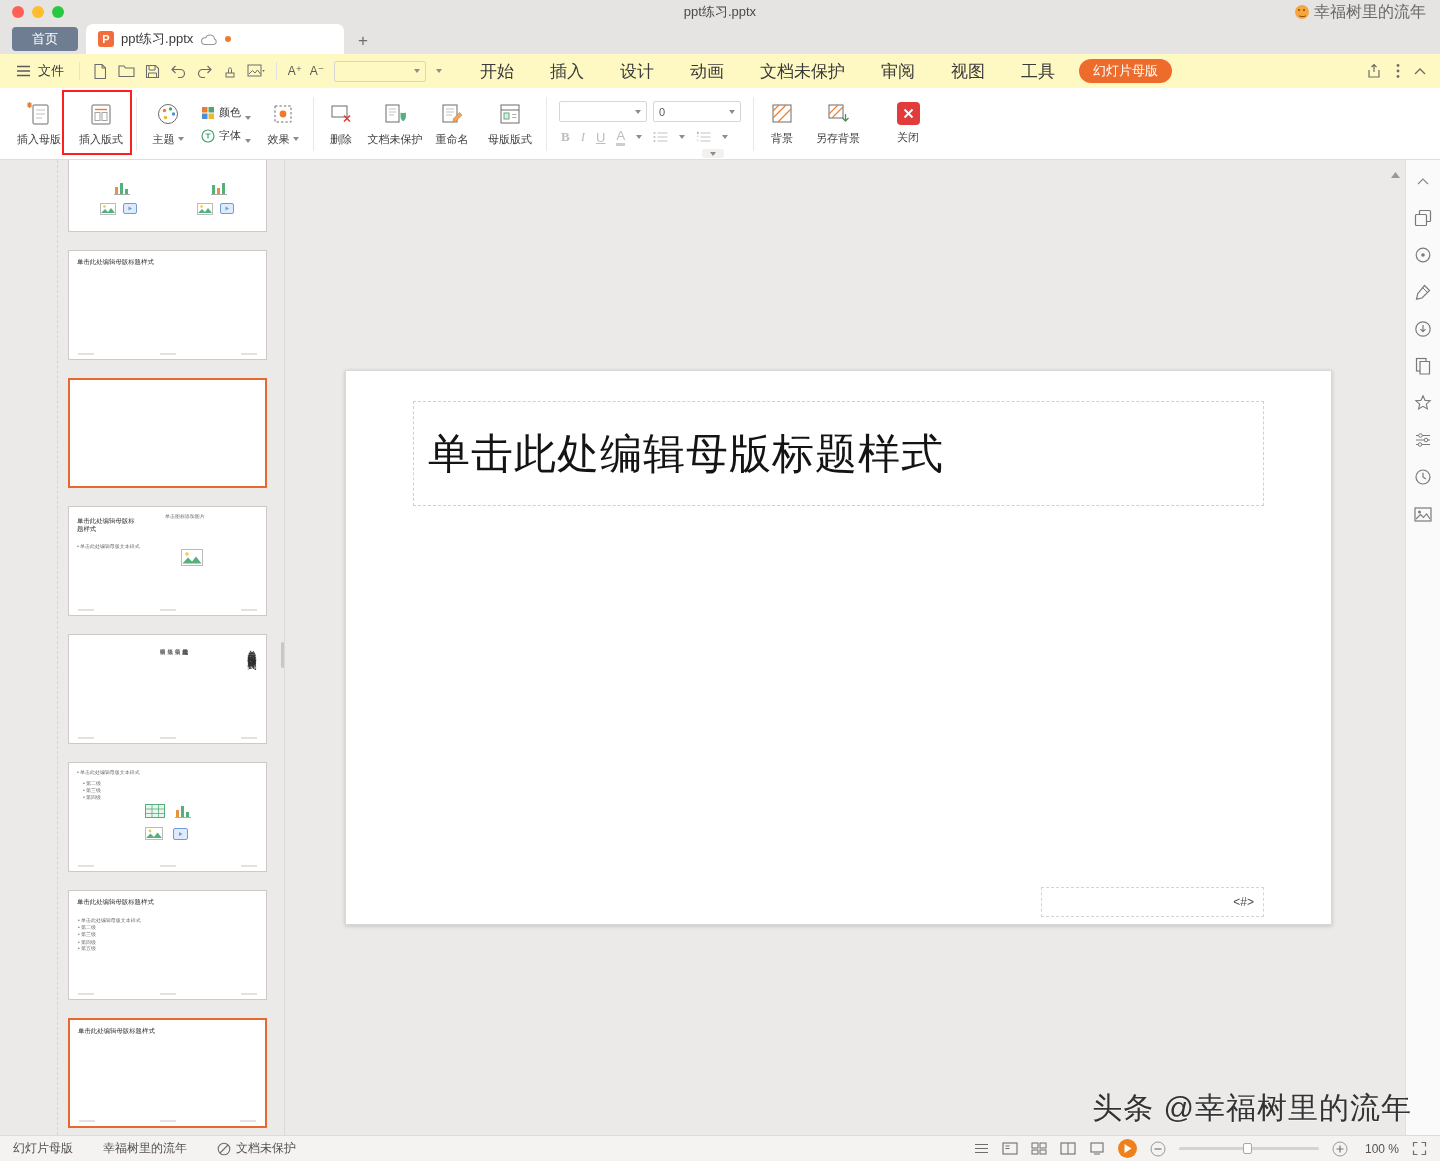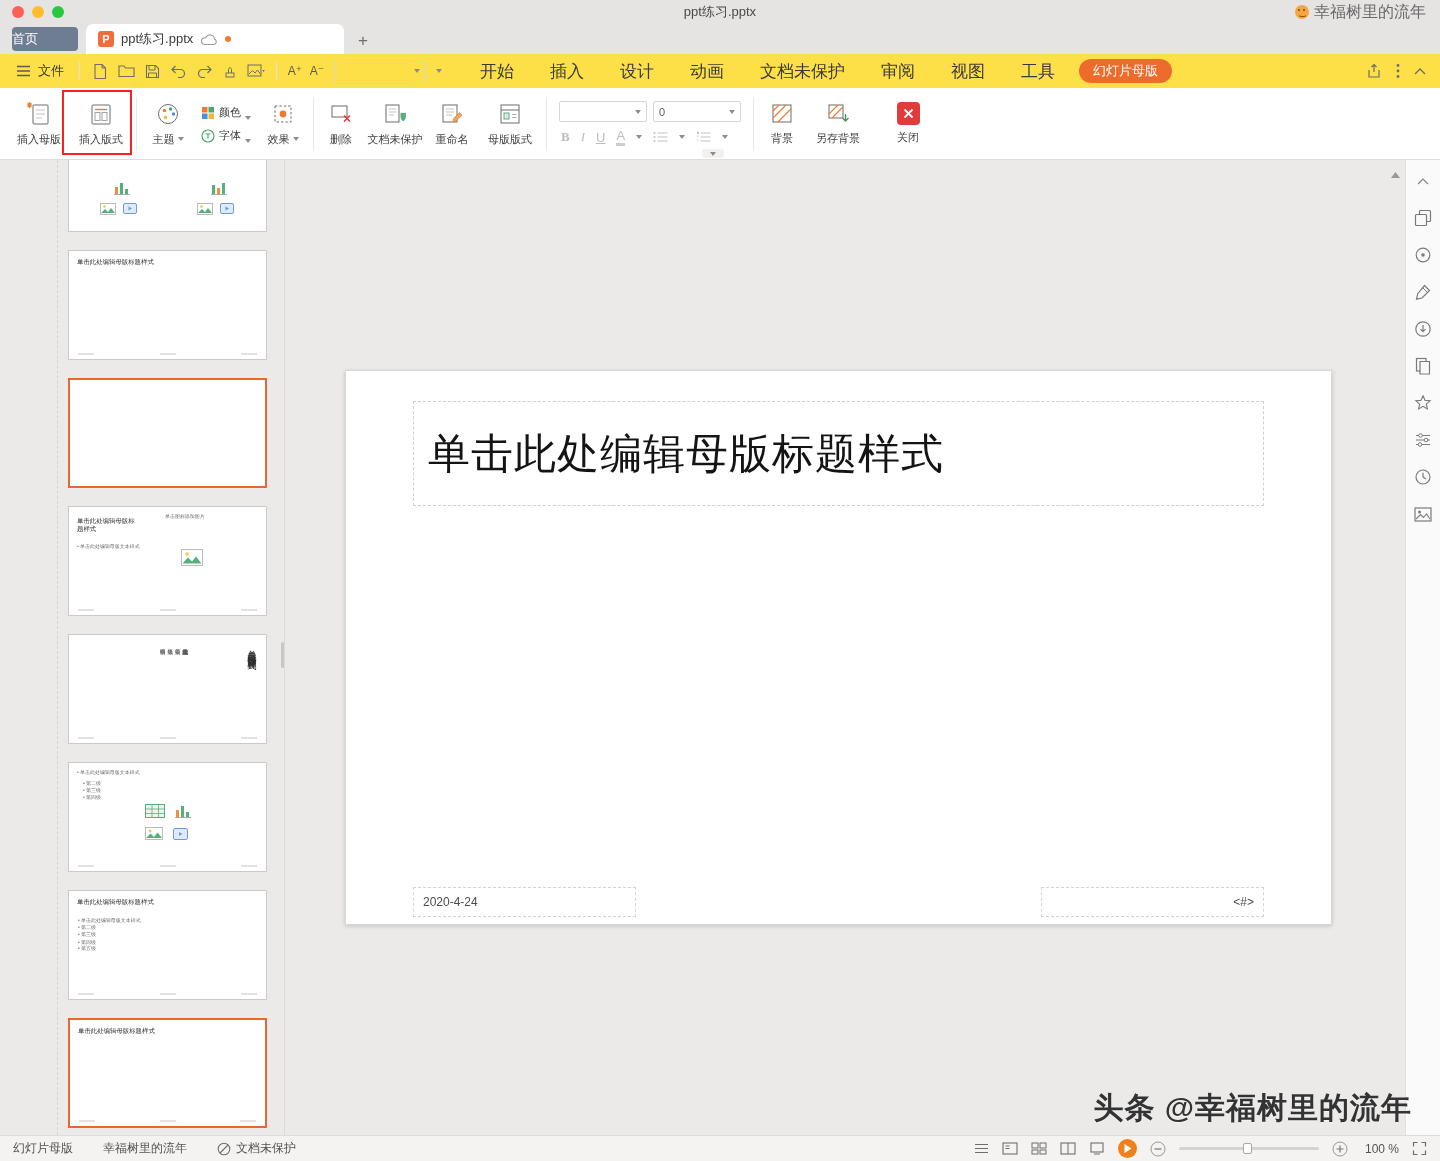--- a/index.html
+++ b/index.html
@@ -13,29 +13,29 @@
   .light{width:12px;height:12px;border-radius:50%}
   .light.red{background:#ff5f57}.light.yellow{background:#febc2e}.light.green{background:#28c840}
   .win-title{position:absolute;left:0;right:0;text-align:center;font-size:13px;color:#4a4a4a}
   .tb-user{margin-left:auto;margin-right:14px;display:flex;align-items:center;gap:5px;font-size:16px;color:#6a6a6a;z-index:2}
   .smiley{width:14px;height:14px;border-radius:50%;background:#f7a63f;position:relative}
   .smiley:before{content:"";position:absolute;left:3px;top:4px;width:2px;height:2px;border-radius:50%;background:#7c4a00;box-shadow:5px 0 0 #7c4a00}
   .smiley:after{content:"";position:absolute;left:3px;top:6px;width:7px;height:4px;border:1px solid transparent;border-bottom:1.4px solid #7c4a00;border-radius:50%}
 
   
   .tabrow{height:30px;background:#e6e4e3;display:flex;align-items:flex-end;padding-left:12px}
-  .home-btn{height:24px;width:66px;margin:0 8px 3px 0;background:#6e7d91;border-radius:4px;color:#fff;font-size:13px;display:flex;align-items:center;justify-content:flex-start}
+  .home-btn{height:24px;width:66px;margin:0 8px 3px 0;background:#6e7d91;border-radius:4px;color:#fff;font-size:13px;display:flex;align-items:center;justify-content:center}
   .doc-tab{height:30px;width:258px;background:#fff;border-radius:7px 7px 0 0;display:flex;align-items:center;gap:7px;padding:0 12px}
   .p-logo{width:16px;height:16px;border-radius:3px;background:#f26d3c;color:#fff;font-size:11px;font-weight:bold;display:flex;align-items:center;justify-content:center}
   .doc-tab-label{font-size:13px;color:#3a3a3a;flex:0 0 auto}
   .unsaved-dot{width:6px;height:6px;border-radius:50%;background:#ef7b2e}
   .new-tab{font-size:17px;color:#6f6d6c;margin:0 0 5px 14px;line-height:1}
 
   
-  .menurow{height:34px;background:#fde047;display:flex;align-items:center;padding:0 10px;position:relative}
+  .menurow{height:34px;background:#fef9c3;display:flex;align-items:center;padding:0 10px;position:relative}
   .mr-ic{width:24px;height:24px;display:flex;align-items:center;justify-content:center;margin:0 1px;border-radius:3px}
   .file-label{font-size:13px;color:#3a3a3a;margin:0 8px 0 2px}
   .vdiv{width:1px;height:18px;background:#e3e1e0;margin:0 7px}
   .a-size{font-size:12px;color:#5c5a59;width:22px;text-align:center}
   .combo-sm{width:92px;height:21px;border:1px solid #d8d6d5;border-radius:2px;display:flex;align-items:center;justify-content:space-between;padding:0 5px;margin-left:6px}
   .caret{width:0;height:0;border-left:3.5px solid transparent;border-right:3.5px solid transparent;border-top:4px solid #8e8c8b;display:inline-block}
   .caret-btn{width:18px;height:21px;display:flex;align-items:center;justify-content:center;margin-left:4px}
   .menu-tabs{display:flex;align-items:center;gap:36px;margin-left:32px}
   .mtab{font-size:17px;color:#3a3a3a;white-space:nowrap}
   .mtab-pill{font-size:13px;color:#fff;background:#ed6c2c;border-radius:12px;padding:3px 14px;margin-left:24px;white-space:nowrap}
@@ -94,21 +94,21 @@
   .canvas{flex:1;position:relative;background:#eceae9}
   .slide{position:absolute;left:60px;top:210px;width:987px;height:555px;background:#fff;border:1px solid #dad8d7;box-shadow:0 1px 4px rgba(0,0,0,.18)}
   .slide-title{position:absolute;left:67px;top:30px;width:851px;height:105px;border:1px dashed #d2d0cf;display:flex;align-items:center;padding-left:14px}
   .slide-title span{font-family:"Liberation Serif","DejaVu Serif",serif;font-size:42px;color:#141414;letter-spacing:1px}
   .ph{position:absolute;height:30px;border:1px dashed #d6d4d3;font-size:12px;display:flex;align-items:center}
   .ph.date{left:67px;top:516px;width:223px;padding-left:9px;color:#4c4c4c}
   .ph.footer{left:327px;top:516px;width:332px;justify-content:center;color:#9a9a9a}
   .ph.num{left:695px;top:516px;width:223px;justify-content:flex-end;padding-right:9px;color:#4c4c4c}
   .canvas-scroll-up{position:absolute;top:12px;right:5px}
 
-  .watermark{position:absolute;right:28px;bottom:6px;font-size:30px;font-weight:bold;color:#333;letter-spacing:1px;z-index:9;text-shadow:0 1px 0 rgba(255,255,255,.5)}
+  .watermark{position:absolute;right:28px;bottom:6px;font-size:30px;font-weight:normal;color:#333;letter-spacing:1px;z-index:9;text-shadow:0 1px 0 rgba(255,255,255,.5)}
 
   .rightbar{width:35px;background:#fbfafa;border-left:1px solid #e2e0df;display:flex;flex-direction:column;align-items:center;padding-top:12px;gap:19px}
   .side-ic{width:18px;height:18px;display:flex;align-items:center;justify-content:center}
 
   
   .statusbar{height:26px;background:#f5f3f2;border-top:1px solid #dedcdb;display:flex;align-items:center;padding:0 13px;font-size:12px;color:#55514f}
   .sb-item{margin-right:30px;display:flex;align-items:center;gap:5px;white-space:nowrap}
   .sb-right{margin-left:auto;display:flex;align-items:center;gap:13px}
   .play-btn{width:19px;height:19px;border-radius:50%;background:#f0801a;display:flex;align-items:center;justify-content:center}
   .ztrack{width:140px;height:3px;background:#d5d3d2;border-radius:2px;position:relative}
@@ -627,23 +627,20 @@
 
     </div>
     <span class="grip"></span>
   </div>
 
   <div class="canvas">
     <div class="slide">
       <div class="slide-title">
         <span>单击此处编辑母版标题样式</span>
       </div>
-      <div class="ph date">
-        <span>2020-4-24</span>
-      </div>
       <div class="ph num">
         <span>&lt;#&gt;</span>
       </div>
     </div>
     <span class="canvas-scroll-up">
       <svg width="9" height="6">
           <path d="M0 6l4.5-6L9 6z" fill="#9a9897"></path>
         </svg>
     </span>
   </div>

